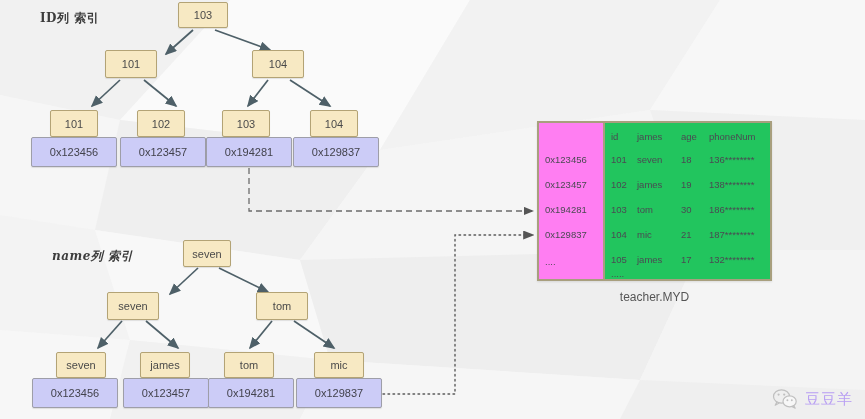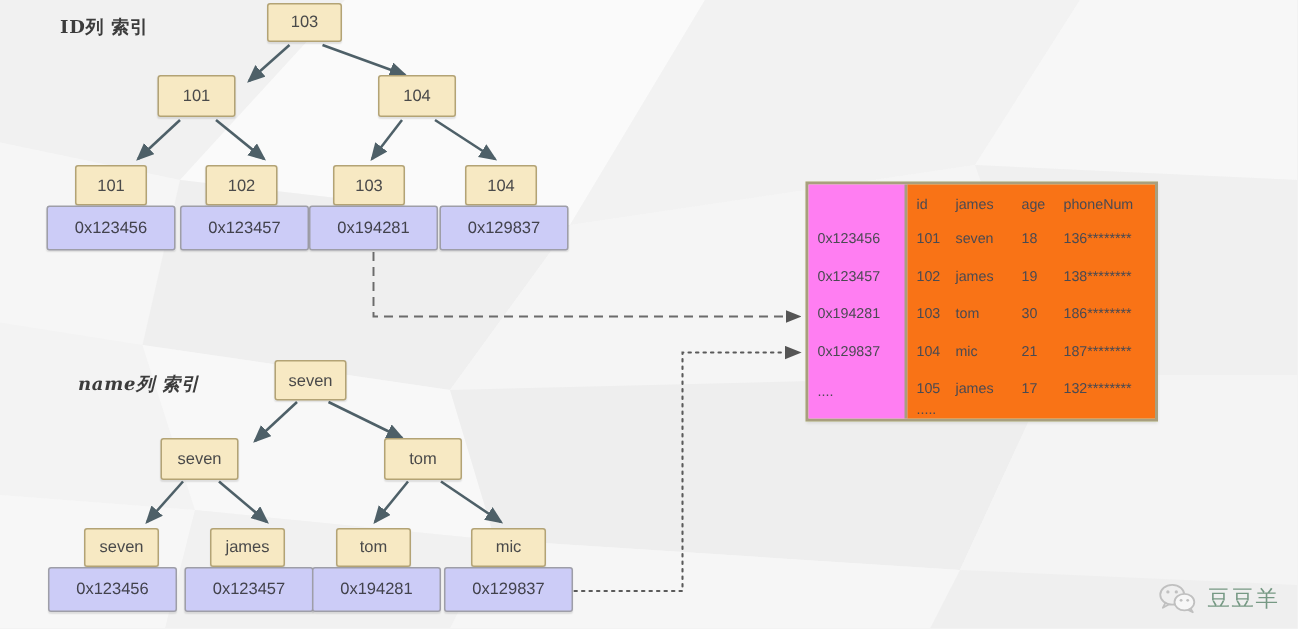--- a/index.html
+++ b/index.html
@@ -69,21 +69,21 @@
   #myd-ptr-col{
     width:66px;
     background:#ff7ef2;
     border-right:2px solid #a89f7e;
     box-sizing:border-box;
     position:relative;
   }
   #myd-rows{
     flex:1;
     position:relative;
-    background:#f97316;
+    background:#22c55e;
   }
   .ptrcell{
     position:absolute;left:6px;
     font-size:9.5px;color:#4a4a52;
     white-space:nowrap;
   }
   .hdr,.rowline{
     position:absolute;left:6px;right:2px;
     font-size:9.5px;color:#4a4a52;
     white-space:nowrap;
@@ -101,21 +101,21 @@
     font-size:12px;color:#555;
   }
 
   
   #wm{
     position:absolute;right:12px;bottom:10px;
     display:flex;align-items:center;gap:7px;
     opacity:.55;
   }
   #wm-text{
-    font-size:15px;color:#14532d;
+    font-size:15px;color:#8b5cf6;
     font-family:"DejaVu Sans","Liberation Sans",sans-serif;
     letter-spacing:1px;
   }
 </style>
 </head>
 <body>
 
 <div id="stage">
 
   <div id="bg">
@@ -254,20 +254,21 @@
       <div class="rowline" style="top:131px;">
         <span class="c-id">105</span>
         <span class="c-name">james</span>
         <span class="c-age">17</span>
         <span class="c-phone">132********</span>
       </div>
       <div class="rowline" style="top:145px;">.....</div>
     </div>
   </div>
 
+  <div id="myd-caption">teacher.MYD</div>
 
   <div id="wm">
     <svg width="26" height="20" viewBox="0 0 26 20">
       <ellipse cx="9.5" cy="7.5" rx="8" ry="6.6" fill="none" stroke="#9a9a9a" stroke-width="1.2"></ellipse>
       <path d="M5,12.8 L3.2,16.2 L7.2,14" fill="none" stroke="#9a9a9a" stroke-width="1.2" stroke-linejoin="round"></path>
       <circle cx="6.6" cy="5.6" r="1.1" fill="#9a9a9a"></circle>
       <circle cx="12.2" cy="5.6" r="1.1" fill="#9a9a9a"></circle>
       <ellipse cx="17.6" cy="12.4" rx="6.6" ry="5.5" fill="#ffffff" stroke="#9a9a9a" stroke-width="1.2"></ellipse>
       <path d="M21.6,16.4 L23.2,19.2 L19.8,17.4" fill="none" stroke="#9a9a9a" stroke-width="1.2" stroke-linejoin="round"></path>
       <circle cx="15.4" cy="11.2" r="0.95" fill="#9a9a9a"></circle>

